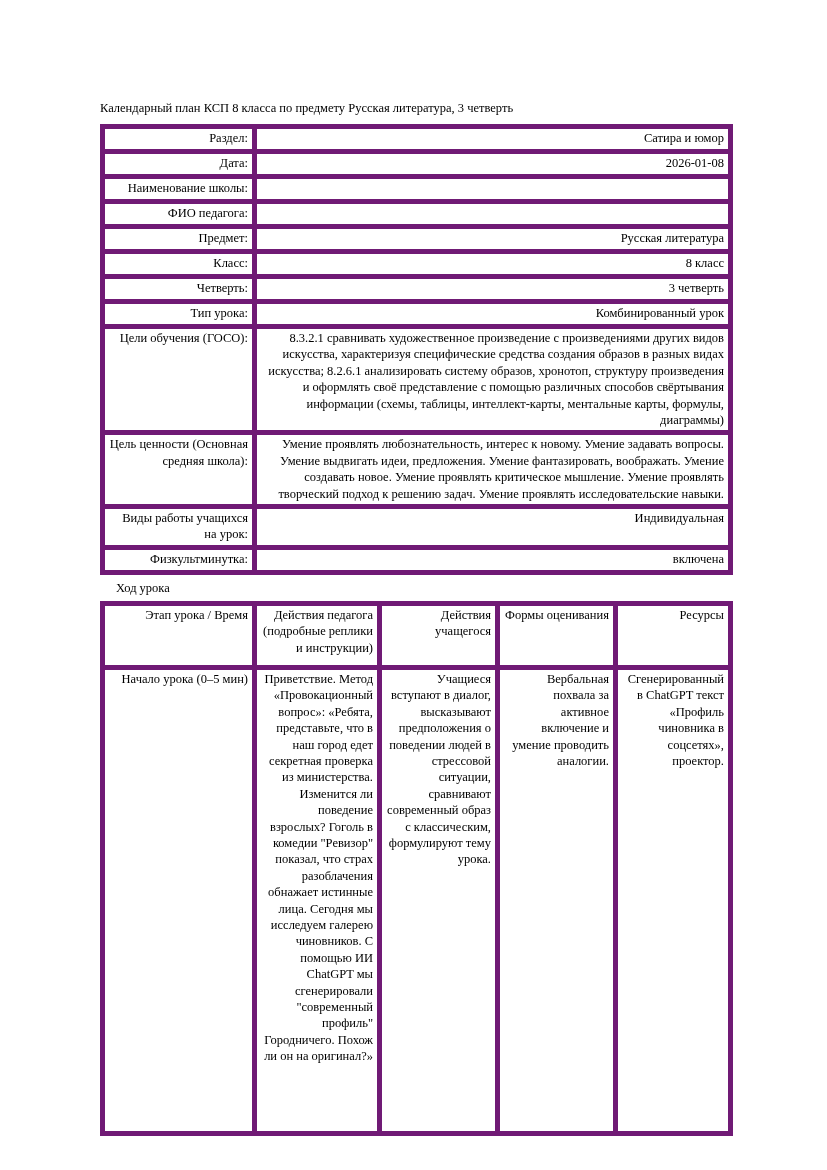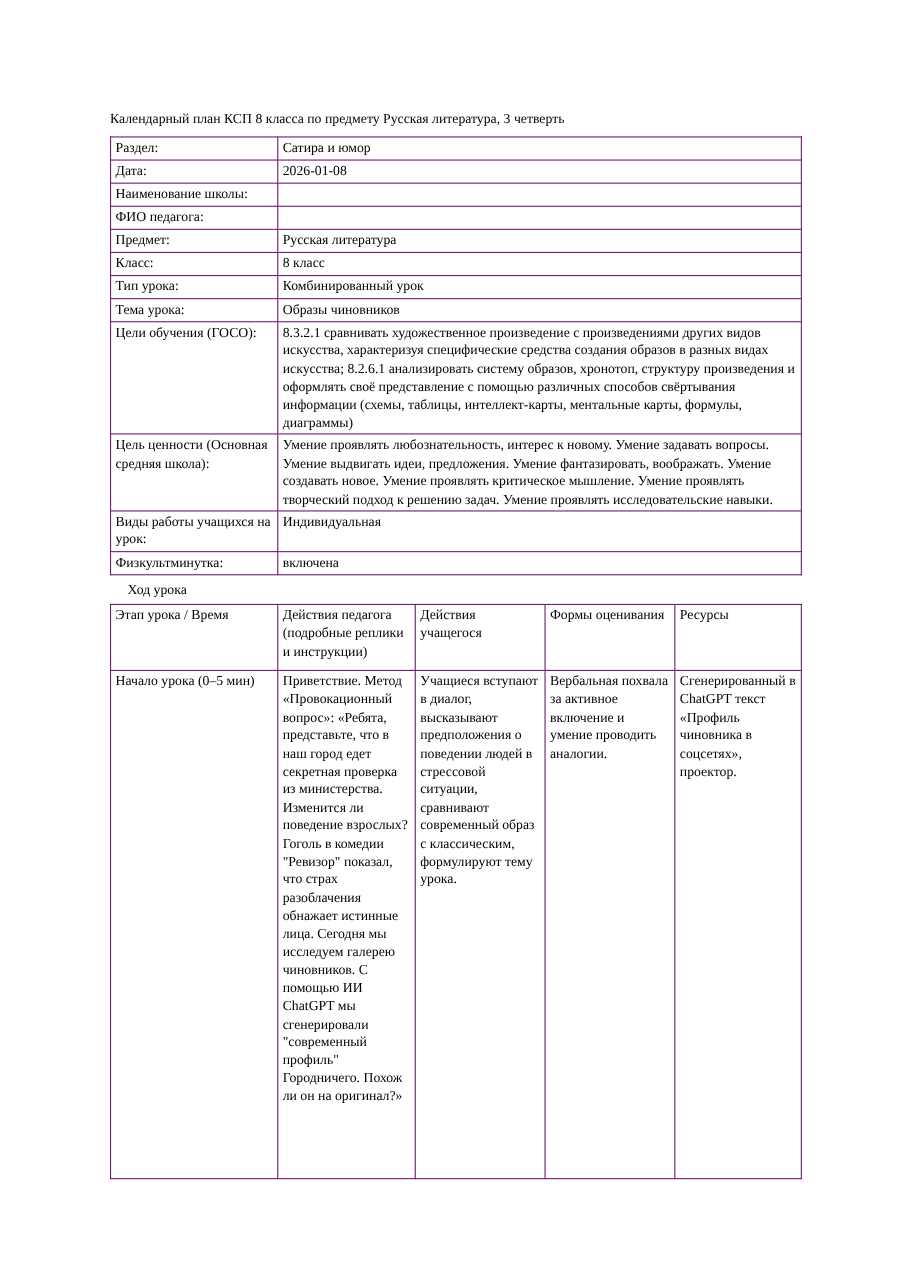--- a/index.html
+++ b/index.html
@@ -30,24 +30,24 @@
   }
   table.kcp {
     border-collapse: collapse;
     width: 628px;
     table-layout: fixed;
     font-size: 12.5px;
     line-height: 16.4px;
   }
   table.kcp td,
   table.kcp th {
-    border: 1px solid #701a75;
+    border: 5px solid #701a75;
     padding: 1px 4px 2px 4px;
     vertical-align: top;
-    text-align: left;
+    text-align: right;
     font-weight: normal;
     background: #ffffff;
     word-wrap: break-word;
     overflow-wrap: break-word;
     hyphens: none;
   }
   
   .t-info col.c-label { width: 152px; }
   .t-info col.c-value { width: 476px; }
   .t-info td { height: 17px; }
@@ -98,26 +98,26 @@
         </tr>
         <tr>
           <td>Предмет:</td>
           <td>Русская литература</td>
         </tr>
         <tr>
           <td>Класс:</td>
           <td>8 класс</td>
         </tr>
         <tr>
+          <td>Четверть:</td>
+          <td>3 четверть</td>
+        </tr>
+        <tr>
           <td>Тип урока:</td>
           <td>Комбинированный урок</td>
-        </tr>
-        <tr>
-          <td>Тема урока:</td>
-          <td>Образы чиновников</td>
         </tr>
         <tr>
           <td>Цели обучения (ГОСО):</td>
           <td>8.3.2.1 сравнивать художественное произведение с произведениями других видов искусства, характеризуя специфические средства создания образов в разных видах искусства; 8.2.6.1 анализировать систему образов, хронотоп, структуру произведения и оформлять своё представление с помощью различных способов свёртывания информации (схемы, таблицы, интеллект-карты, ментальные карты, формулы, диаграммы)</td>
         </tr>
         <tr>
           <td>Цель ценности (Основная средняя школа):</td>
           <td>Умение проявлять любознательность, интерес к новому. Умение задавать вопросы. Умение выдвигать идеи, предложения. Умение фантазировать, воображать. Умение создавать новое. Умение проявлять критическое мышление. Умение проявлять творческий подход к решению задач. Умение проявлять исследовательские навыки.</td>
         </tr>
         <tr>

